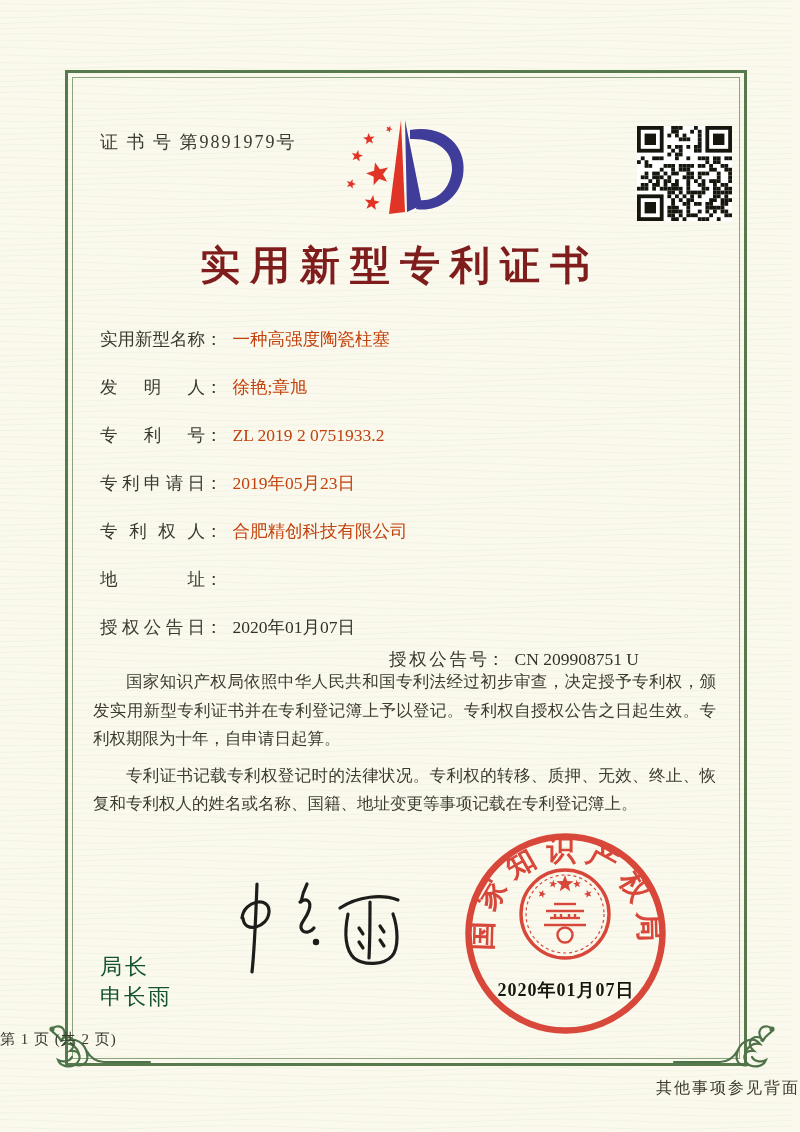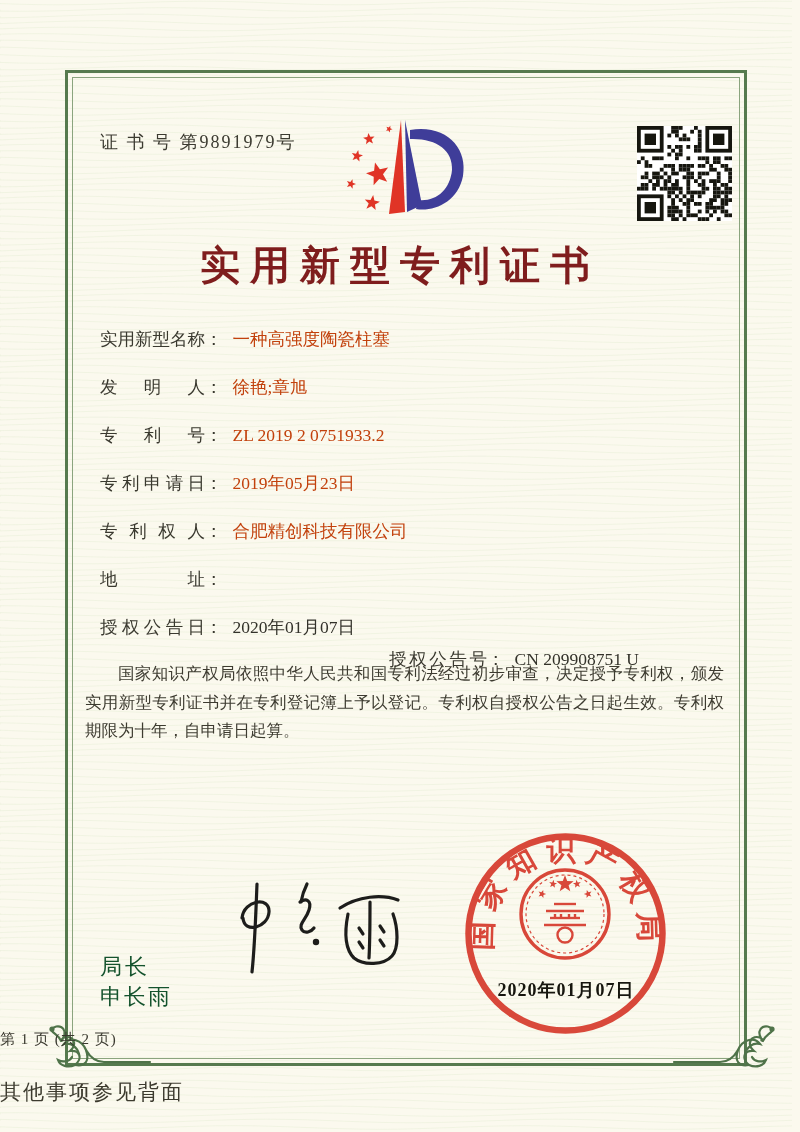--- a/index.html
+++ b/index.html
@@ -32,38 +32,38 @@
   .flabel{
     flex:none;display:inline-block;width:6em;
     text-align:justify;text-align-last:justify;color:#3a392f;
   }
   .colon{flex:none;margin-right:10px;color:#3a392f;}
   .fvalue{flex:1;color:#c2410c;}
   .pair2{margin-left:34px;display:flex;margin-top:32px;}
   .pair2 .flabel{width:5.6em;}
   .paras{position:absolute;left:85px;right:76px;top:660px;}
   .paras p{
-    margin:0;font-size:16.5px;line-height:28.5px;
+    margin:8px;font-size:16.5px;line-height:28.5px;
     text-indent:2em;text-align:justify;color:#3d3b30;
   }
   .director{position:absolute;left:100px;top:952px;font-size:22px;letter-spacing:3px;color:#14532d;}
   .director .name{letter-spacing:2px;}
   .signature{position:absolute;left:212px;top:872px;width:210px;height:112px;}
   .seal{position:absolute;left:458px;top:826px;width:215px;height:215px;}
   .seal-date{
     position:absolute;left:466px;top:978px;width:200px;text-align:center;
     font-size:18px;font-weight:bold;color:#17160f;letter-spacing:1px;
   }
   .page-num{
     position:absolute;left:0;top:1030px;width:800px;text-align:left;
     font-size:15px;letter-spacing:1px;color:#3a392f;
   }
   .back-note{
-    position:absolute;left:0;top:1078px;width:800px;text-align:left;
-    font-size:21px;letter-spacing:2px;color:#3c3a2e;
+    position:absolute;left:0;top:1078px;width:800px;text-align:right;
+    font-size:16px;letter-spacing:2px;color:#3c3a2e;
   }
   .flourish{position:absolute;width:110px;height:50px;}
   .flourish.fl-left{left:42px;top:1021px;}
   .flourish.fl-right{right:18px;top:1021px;transform:scaleX(-1);}
 </style>
 </head>
 <body>
 
 <svg id="waves" xmlns="http://www.w3.org/2000/svg">
     <path d="M0,3.0 L0,3.6 L18,4.2 L36,4.6 L54,4.8 L72,4.7 L90,4.4 L108,3.8 L126,3.1 L144,2.4 L162,1.8 L180,1.4 L198,1.2 L216,1.3 L234,1.6 L252,2.2 L270,2.9 L288,3.6 L306,4.2 L324,4.6 L342,4.8 L360,4.7 L378,4.4 L396,3.8 L414,3.2 L432,2.5 L450,1.9 L468,1.4 L486,1.2 L504,1.3 L522,1.6 L540,2.1 L558,2.8 L576,3.5 L594,4.1 L612,4.6 L630,4.8 L648,4.7 L666,4.4 L684,3.9 L702,3.2 L720,2.5 L738,1.9 L756,1.4 L774,1.2 L792,1.3" fill="none" stroke="#e1ebd1" stroke-width="0.7" opacity="0.6"></path>
@@ -545,20 +545,21 @@
     <span class="pair2">
       <span class="flabel">授权公告号</span>
       <span class="colon">：</span>
       <span>CN 209908751 U</span>
     </span>
   </div>
 </div>
 
 <div class="paras">
   <p>国家知识产权局依照中华人民共和国专利法经过初步审查，决定授予专利权，颁发实用新型专利证书并在专利登记簿上予以登记。专利权自授权公告之日起生效。专利权期限为十年，自申请日起算。</p>
+  <p>专利证书记载专利权登记时的法律状况。专利权的转移、质押、无效、终止、恢复和专利权人的姓名或名称、国籍、地址变更等事项记载在专利登记簿上。</p>
 </div>
 
 <div class="director">
   <div>局长</div>
   <div class="name">申长雨</div>
 </div>
 
 <svg class="signature" viewBox="0 0 210 112" xmlns="http://www.w3.org/2000/svg">
   <g fill="none" stroke="#1d1d1b" stroke-width="3.2" stroke-linecap="round" stroke-linejoin="round">
     <path d="M30,46 C32,28 58,24 57,40 C56,56 32,62 31,46 Z"></path>

